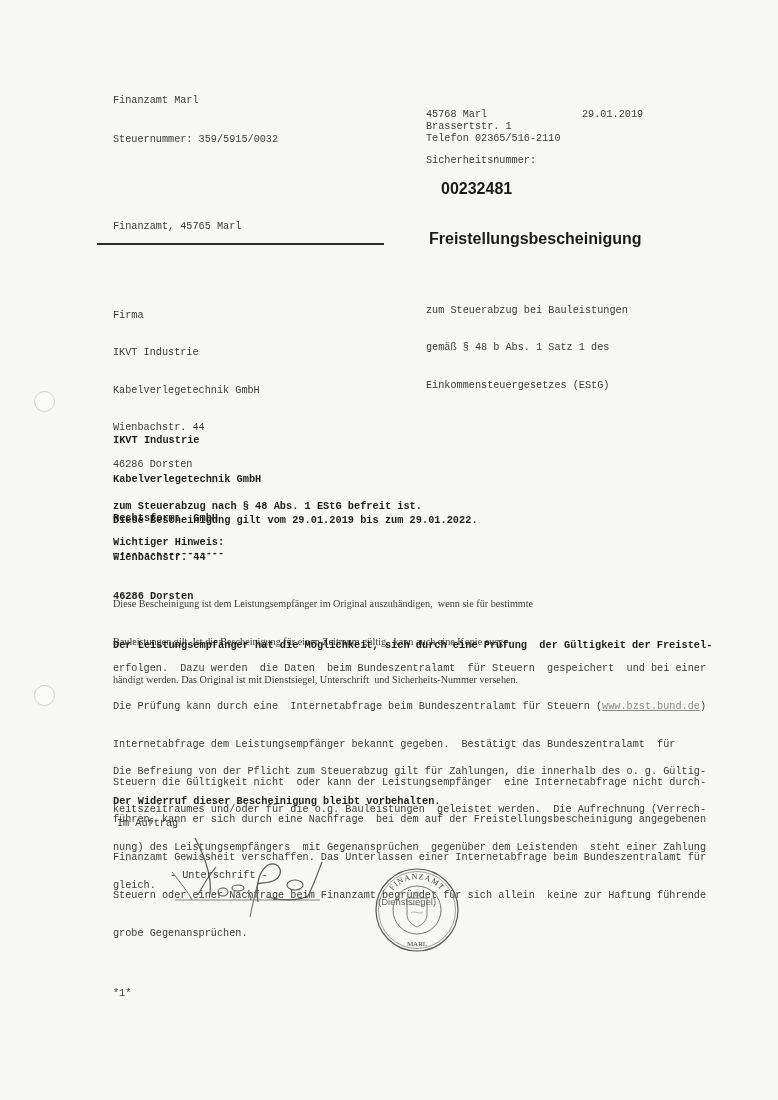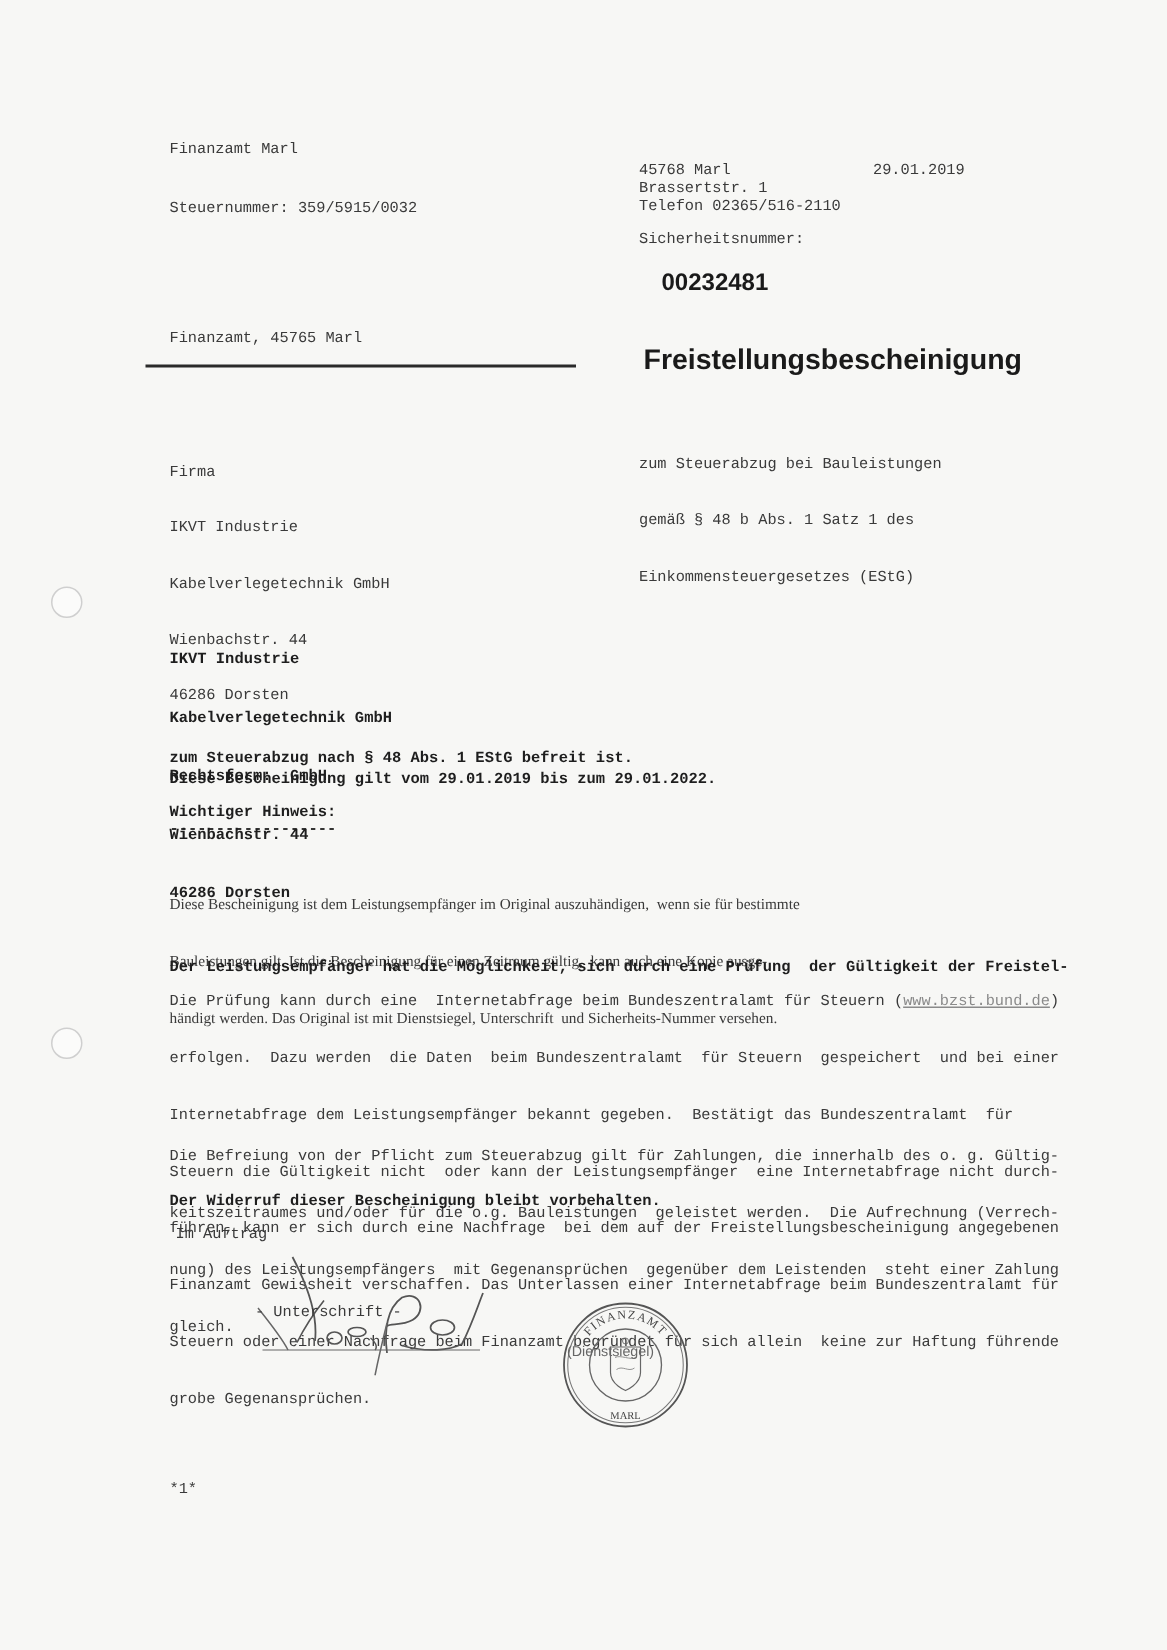--- a/index.html
+++ b/index.html
@@ -33,21 +33,21 @@
   <div class="abs mono" style="left:113px; top:221px;">Finanzamt, 45765 Marl</div>
   <div class="rule" style="left:97px; top:243px; width:287px;"></div>
 
   <div class="abs mono" style="left:426px; top:109px;">45768 Marl</div>
   <div class="abs mono" style="left:582px; top:109px;">29.01.2019</div>
   <div class="abs mono" style="left:426px; top:121px;">Brassertstr. 1</div>
   <div class="abs mono" style="left:426px; top:133px;">Telefon 02365/516-2110</div>
   <div class="abs mono" style="left:426px; top:155px;">Sicherheitsnummer:</div>
   <div class="abs sans-b" style="left:441px; top:180px; font-size:16px;">00232481</div>
 
-  <div class="abs sans-b" style="left:429px; top:230px; font-size:19px;">Freistellungsbescheinigung</div>
+  <div class="abs sans-b" style="left:429px; top:230px; font-size:16px;">Freistellungsbescheinigung</div>
 
   <div class="abs mono" style="left:113px; top:285px;">
     <span class="line">Firma</span>
     <span class="line">IKVT Industrie</span>
     <span class="line">Kabelverlegetechnik GmbH</span>
     <span class="line">Wienbachstr. 44</span>
     <span class="line">46286 Dorsten</span>
   </div>
 
   <div class="abs mono" style="left:426px; top:280px;">
@@ -77,22 +77,22 @@
     <span class="line">Diese Bescheinigung ist dem Leistungsempfänger im Original auszuhändigen,  wenn sie für bestimmte</span>
     <span class="line">Bauleistungen gilt. Ist die Bescheinigung für einen Zeitraum gültig,  kann auch eine Kopie ausge-</span>
     <span class="line">händigt werden. Das Original ist mit Dienstsiegel, Unterschrift  und Sicherheits-Nummer versehen.</span>
   </div>
 
   <div class="abs monob" style="left:113px; top:613px;text-align:right;">
     <span class="line" style="height:12.6px">Der Leistungsempfänger hat die Möglichkeit, sich durch eine Prüfung  der Gültigkeit der Freistel-</span>
   </div>
 
   <div class="abs body-text" style="left:113px; top:638px;">
+    <span class="line">erfolgen.  Dazu werden  die Daten  beim Bundeszentralamt  für Steuern  gespeichert  und bei einer</span>
     <span class="line"><span>Die Prüfung kann durch eine  Internetabfrage beim Bundeszentralamt für Steuern (</span><span class="link">www.bzst.bund.de</span><span>)</span></span>
-    <span class="line">erfolgen.  Dazu werden  die Daten  beim Bundeszentralamt  für Steuern  gespeichert  und bei einer</span>
     <span class="line">Internetabfrage dem Leistungsempfänger bekannt gegeben.  Bestätigt das Bundeszentralamt  für</span>
     <span class="line">Steuern die Gültigkeit nicht  oder kann der Leistungsempfänger  eine Internetabfrage nicht durch-</span>
     <span class="line">führen, kann er sich durch eine Nachfrage  bei dem auf der Freistellungsbescheinigung angegebenen</span>
     <span class="line">Finanzamt Gewissheit verschaffen. Das Unterlassen einer Internetabfrage beim Bundeszentralamt für</span>
     <span class="line">Steuern oder einer Nachfrage beim Finanzamt begründet für sich allein  keine zur Haftung führende</span>
     <span class="line">grobe Gegenansprüchen.</span>
   </div>
 
   <div class="abs body-text" style="left:113px; top:741px;">
     <span class="line">Die Befreiung von der Pflicht zum Steuerabzug gilt für Zahlungen, die innerhalb des o. g. Gültig-</span>

